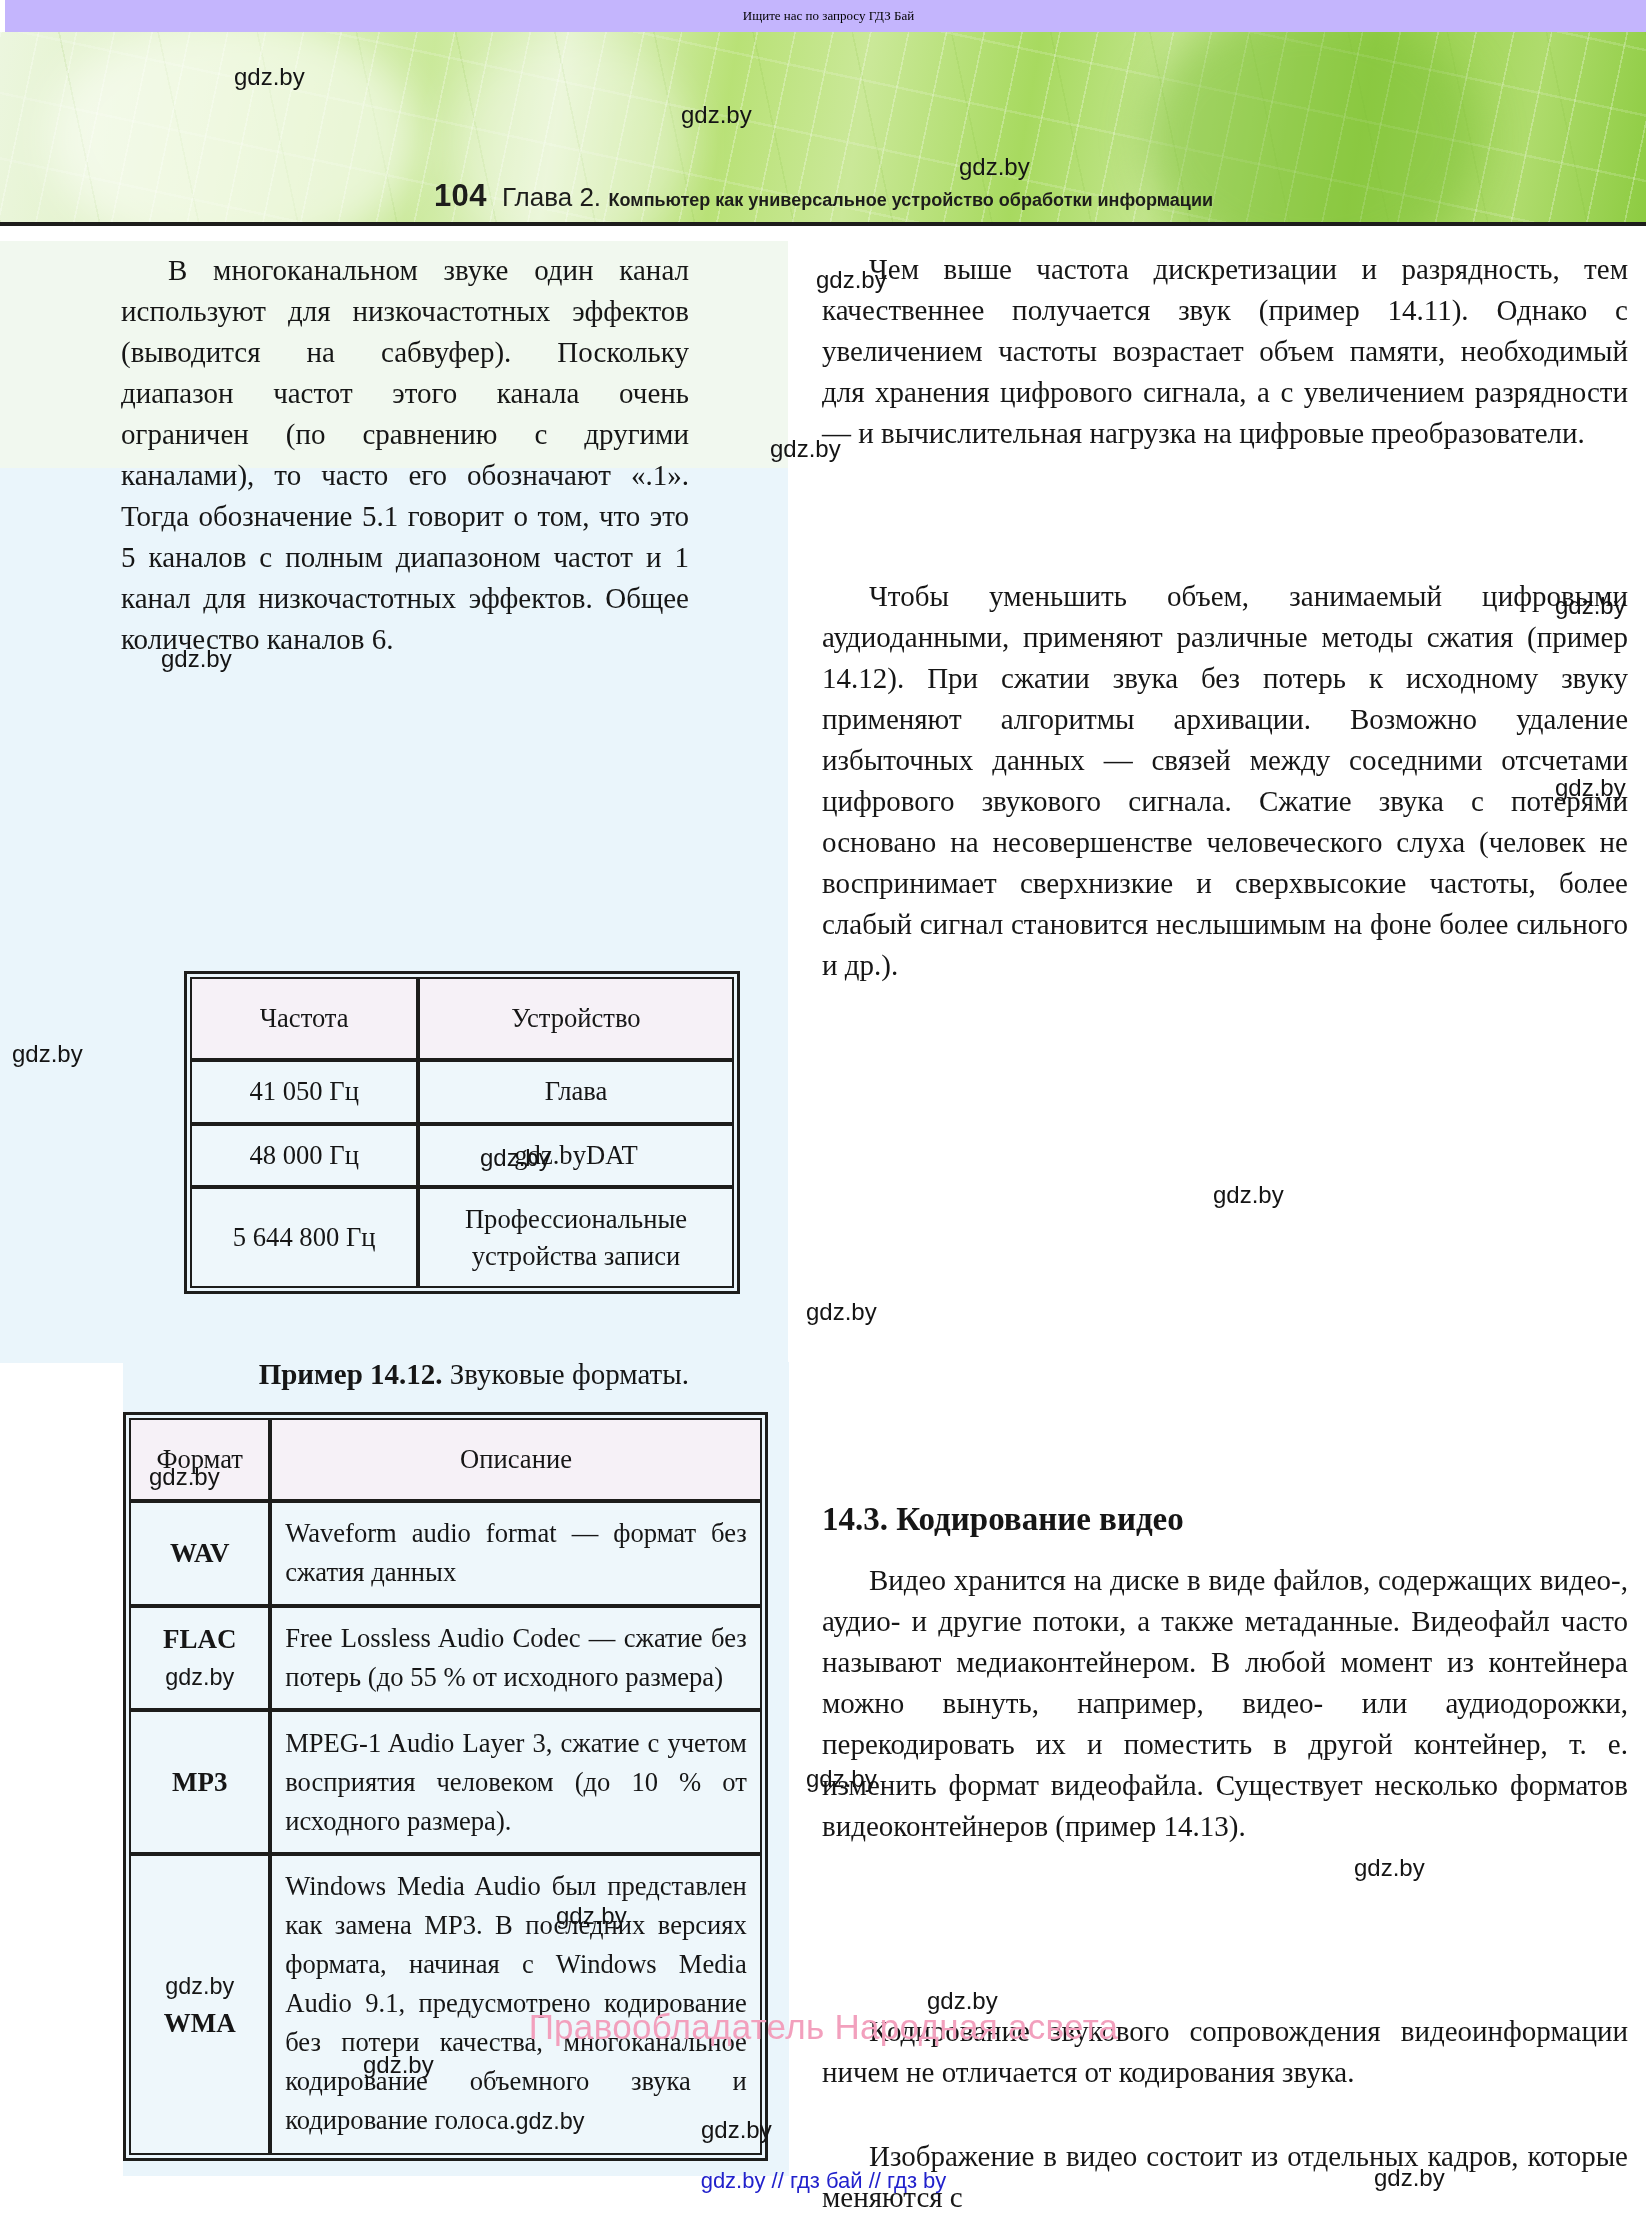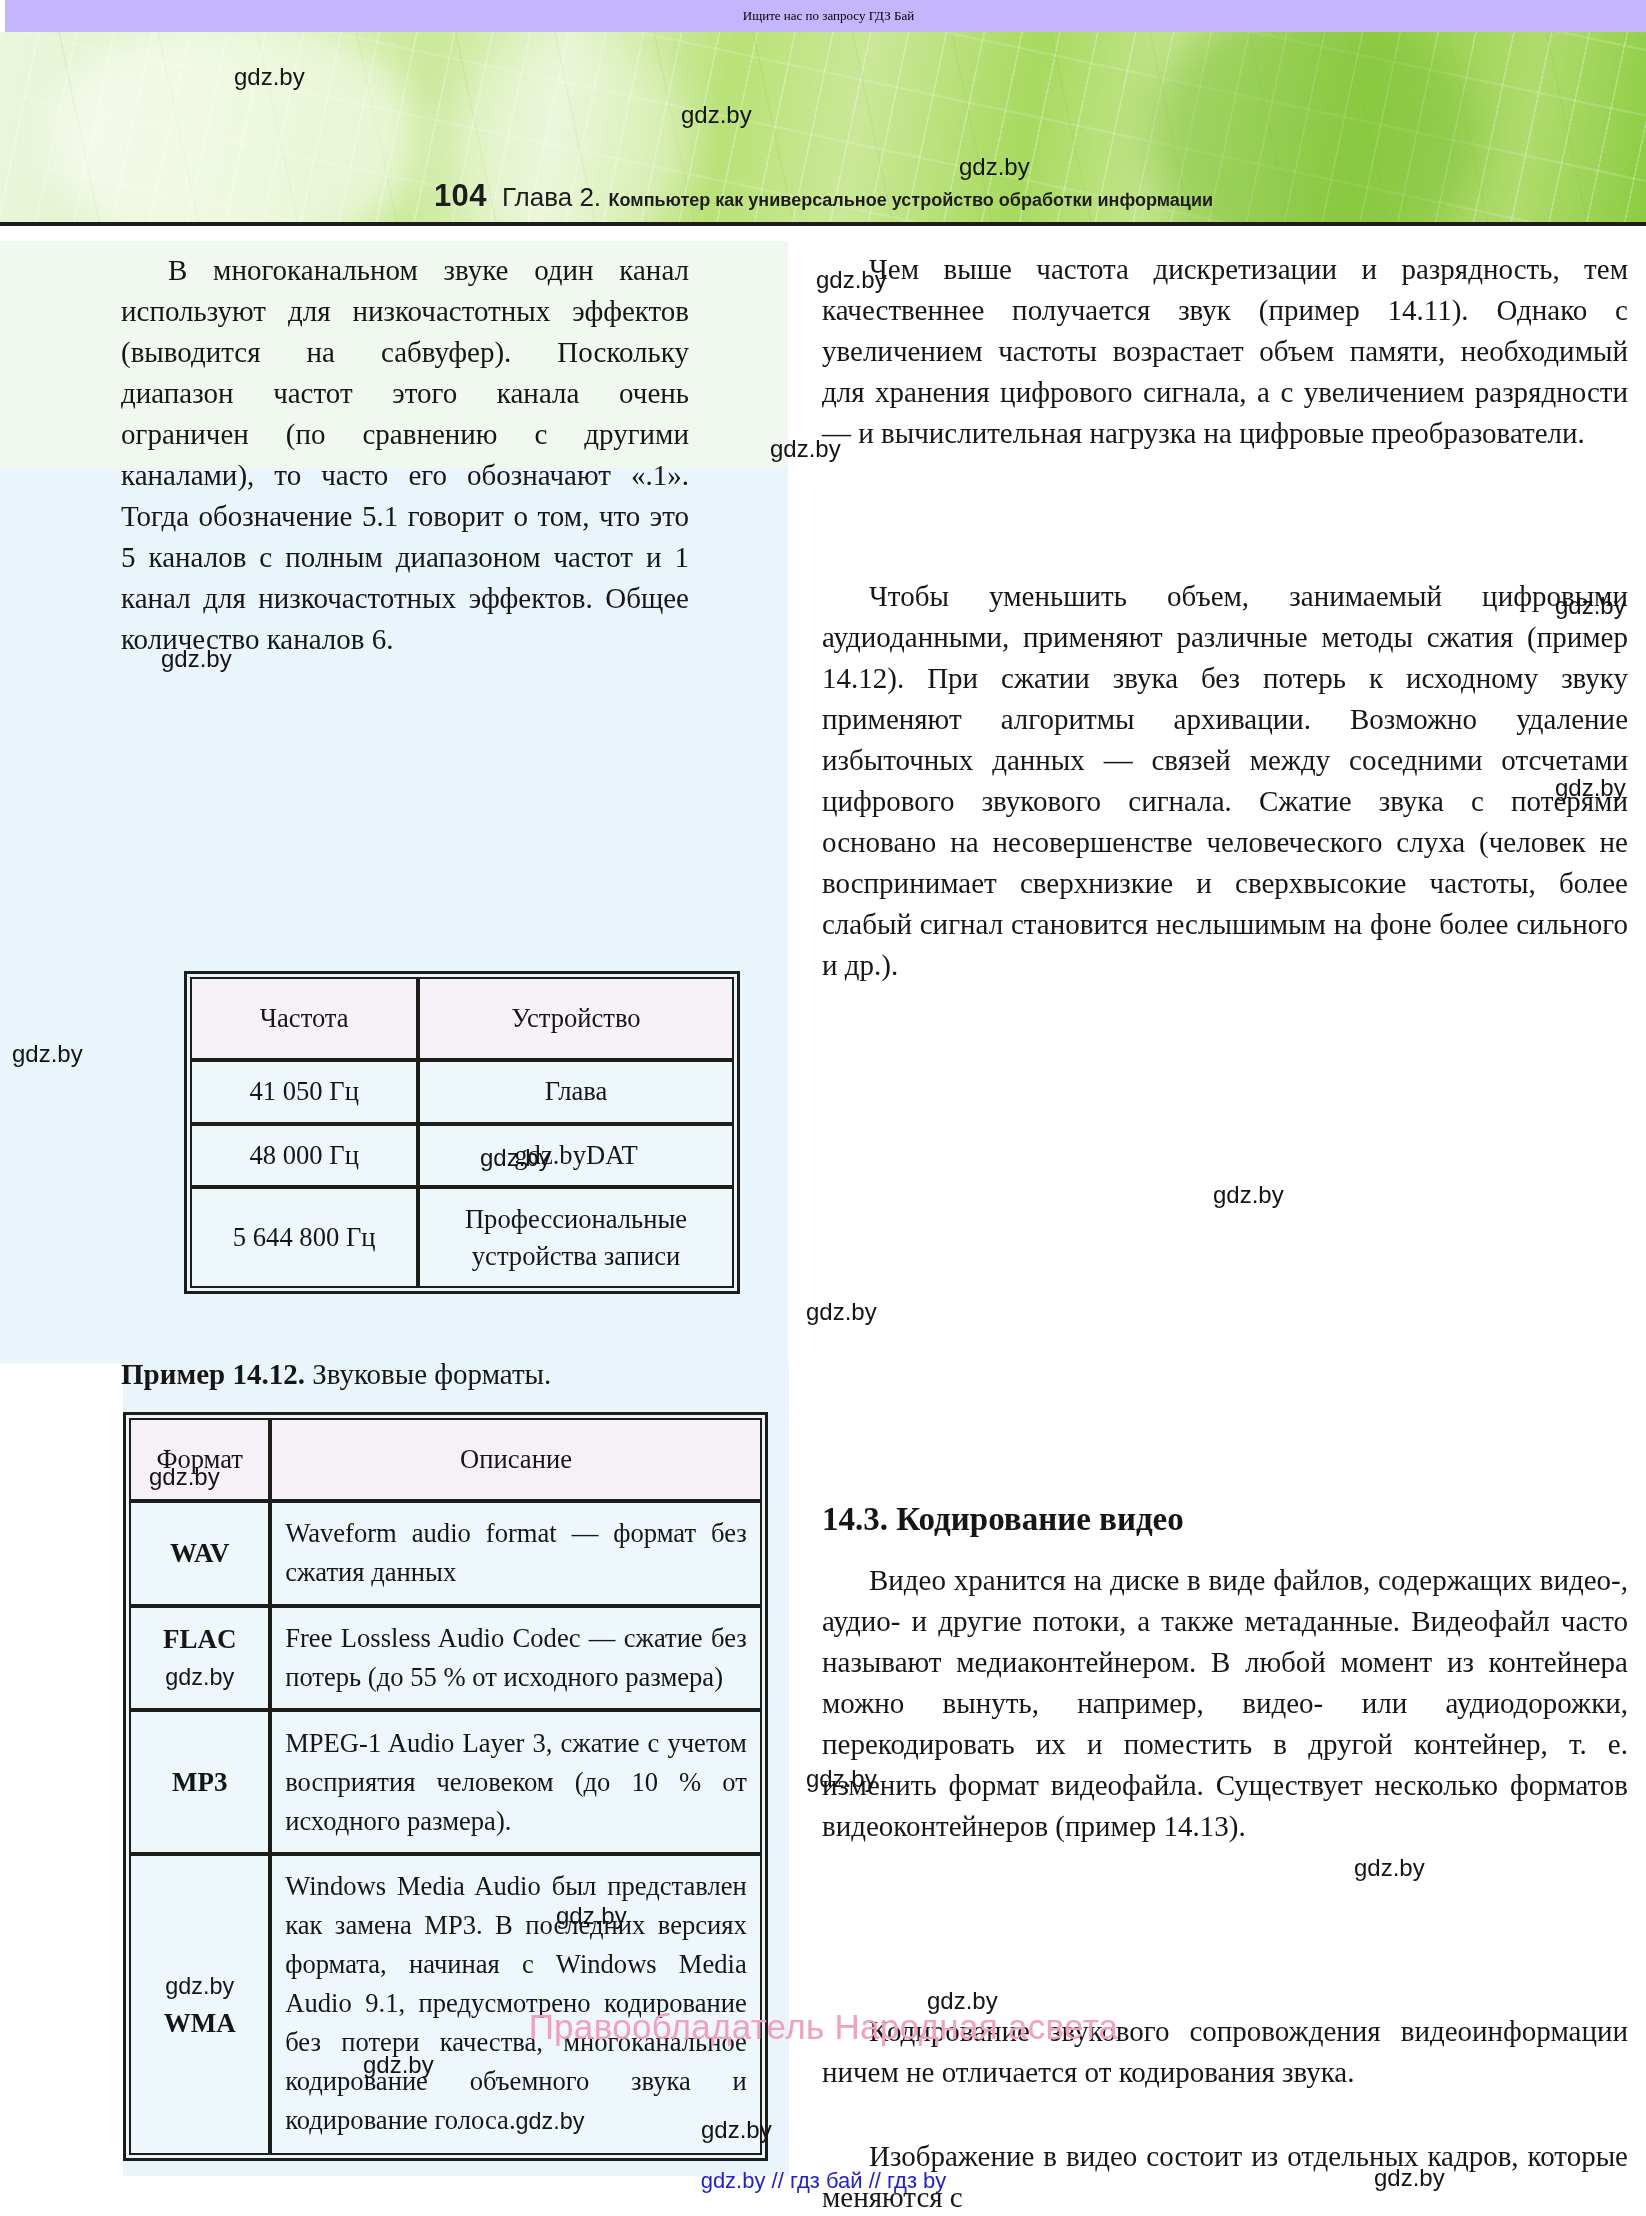--- a/index.html
+++ b/index.html
@@ -136,21 +136,21 @@
   table.tbl td.fmt{
     font-weight:bold;
     font-size:27px;
   }
 
   .tbl-freq{
     position:absolute;left:184px;top:745px;width:556px;
   }
   .ex2-label{
     position:absolute;left:121px;top:1132px;width:568px;
-    text-align:left;
+    text-align:right;
     font-family:"Liberation Serif", serif;
     font-size:29px;color:#161616;
   }
   .tbl-fmt{
     position:absolute;left:123px;top:1186px;width:645px;
   }
   .tbl-fmt table.tbl td:first-child{width:121px;}
   .tbl-freq table.tbl td:first-child,
   .tbl-freq table.tbl th:first-child{width:208px;}
 

